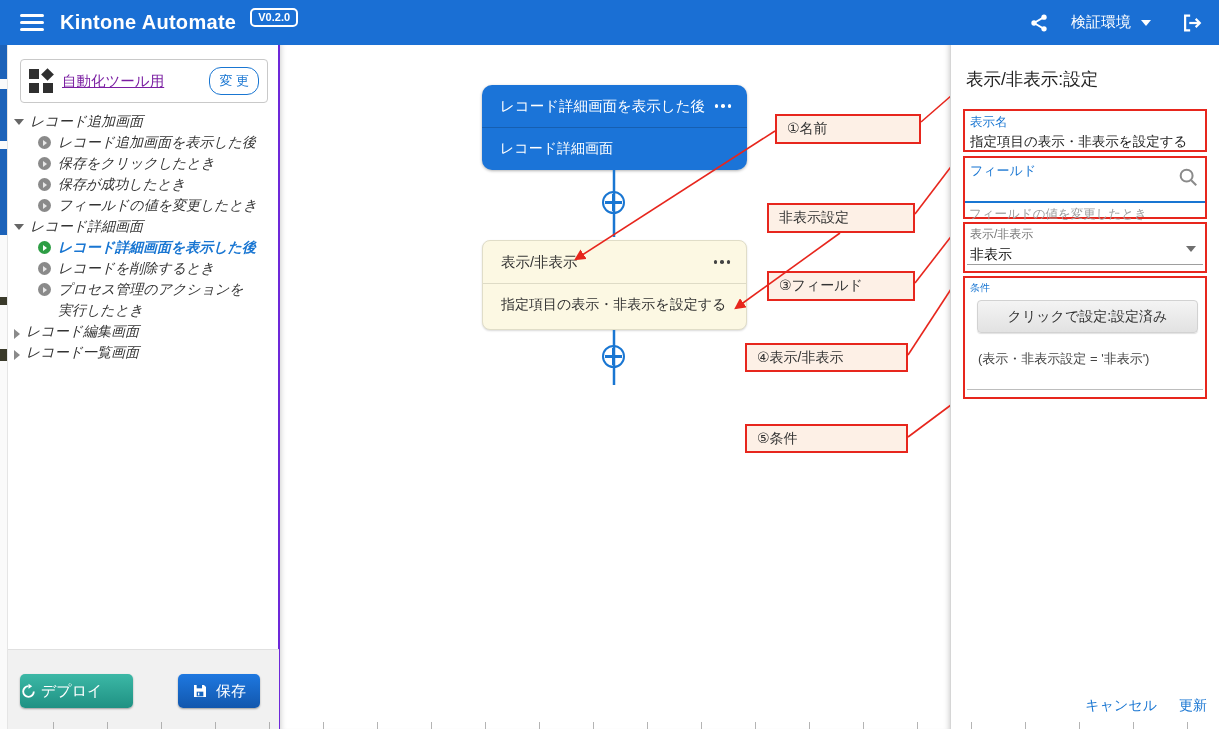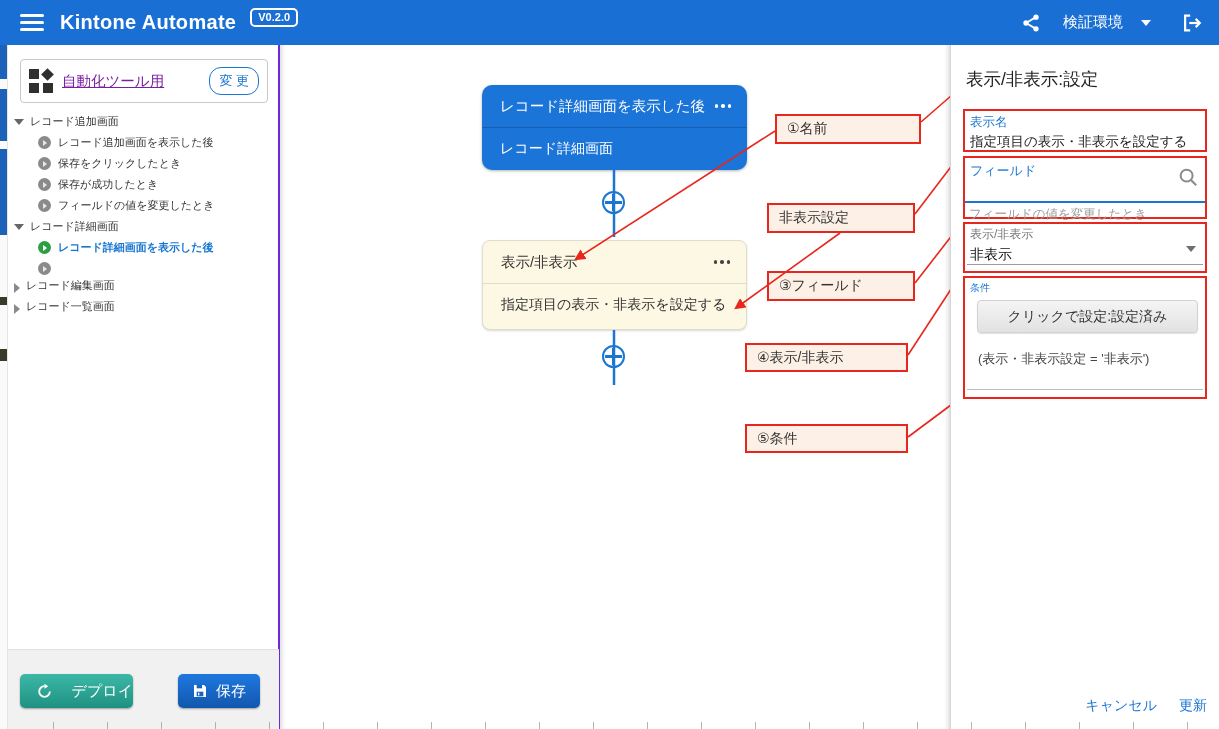--- a/index.html
+++ b/index.html
@@ -21,21 +21,21 @@
   .hamburger span { display:block; height:3px; background:#fff; border-radius:2px; }
   .app-title { margin-left:16px; font-size:20px; font-weight:bold; letter-spacing:.3px; }
   .version-badge {
     margin-left:14px; margin-top:-10px; font-size:11px; font-weight:bold;
     border:2px solid #fff; border-radius:5px; padding:0 6px; line-height:15px;
   }
   .header-right { margin-left:auto; display:flex; align-items:center; gap:14px; margin-right:16px; }
   .env-label { font-size:15px; }
   .caret-down-white { width:0; height:0; border-left:5px solid transparent; border-right:5px solid transparent; border-top:6px solid #fff; margin-left:2px; }
   .hdr-icon { display:flex; align-items:center; cursor:pointer; }
-  .env-group { display:flex; align-items:center; gap:16px; cursor:pointer; margin-left:8px; }
+  .env-group { display:flex; align-items:center; gap:8px; cursor:pointer; margin-left:8px; }
   .logout-wrap { margin-left:16px; }
 
   
   .edge-strip { position:absolute; left:0; top:45px; width:8px; height:684px; background:#fafafa; z-index:35; border-right:1px solid #e5e5e5; }
   .edge-strip .seg { position:absolute; left:0; width:7px; background:#1c62b9; }
   .edge-strip .seg1 { top:0; height:34px; }
   .edge-strip .seg2 { top:44px; height:52px; }
   .edge-strip .seg3 { top:104px; height:86px; }
   .edge-strip .mark { position:absolute; left:0; width:7px; background:#3a3a2a; }
   .edge-strip .mark1 { top:252px; height:8px; }
@@ -57,21 +57,21 @@
   .app-icon .sq2 { left:0; bottom:0; width:10px; height:10px; }
   .app-icon .sq3 { right:0; bottom:0; width:10px; height:10px; }
   .app-icon .dm  { right:1px; top:1px; width:9px; height:9px; transform:rotate(45deg); }
   .app-link { margin-left:9px; font-size:14.5px; color:var(--link-purple); text-decoration:underline; cursor:pointer; white-space:nowrap; }
   .change-btn {
     margin-left:auto; border:1px solid var(--accent-blue); color:var(--accent-blue);
     background:#fff; font-size:13px; padding:4px 9px; border-radius:12px; cursor:pointer; white-space:nowrap;
     font-family:inherit;
   }
 
-  .tree { position:absolute; left:0; top:66px; width:272px; font-size:11px; color:#333; }
+  .tree { position:absolute; left:0; top:66px; width:272px; font-size:14px; color:#333;font-style:italic; }
   .tree-row { display:flex; align-items:flex-start; line-height:21px; cursor:pointer; }
   .tree-group { padding-left:6px; }
   .tree-child { padding-left:30px; }
   .tw { width:0; height:0; margin:8px 6px 0 0; flex:0 0 auto; }
   .tw-down { border-left:5px solid transparent; border-right:5px solid transparent; border-top:6px solid #666; }
   .tw-right { border-top:5px solid transparent; border-bottom:5px solid transparent; border-left:6px solid #8a8a8a; }
   .play-ic { width:13px; height:13px; border-radius:50%; background:#8a8a8a; margin:4px 7px 0 0; position:relative; flex:0 0 13px; }
   .play-ic::after { content:""; position:absolute; left:5px; top:3.5px; width:0; height:0;
     border-top:3px solid transparent; border-bottom:3px solid transparent; border-left:4.5px solid #e8e8e8; }
   .tree-active .play-ic { background:var(--active-green); }
@@ -79,21 +79,21 @@
   .tree-active .tree-label { color:var(--accent-blue); font-weight:bold; }
   .tree-label { max-width:200px; }
 
   .sidebar-footer {
     position:absolute; left:0; bottom:0; width:271px; height:80px;
     background:#f1f1f1; border-top:1px solid #e0e0e0;
   }
   .deploy-btn {
     position:absolute; left:12px; top:24px; width:113px; height:34px;
     background:linear-gradient(#3cb8a6,#1f9183); border:none; border-radius:5px;
-    color:#fff; font-size:15px; display:flex; align-items:center; justify-content:flex-end; gap:19px;
+    color:#fff; font-size:15px; display:flex; align-items:center; justify-content:flex-start; gap:4px;
     cursor:pointer; box-shadow:0 1px 2px rgba(0,0,0,.35); font-family:inherit;
   }
   .save-btn {
     position:absolute; left:170px; top:24px; width:82px; height:34px;
     background:linear-gradient(#1e78e0,#1257ad); border:none; border-radius:5px;
     color:#fff; font-size:15px; display:flex; align-items:center; justify-content:center; gap:8px;
     cursor:pointer; box-shadow:0 1px 2px rgba(0,0,0,.35); font-family:inherit;
   }
 
   
@@ -255,20 +255,25 @@
     <div class="tree-row tree-group">
       <span class="tw tw-down"></span>
       <span class="tree-label">レコード詳細画面</span>
     </div>
     <div class="tree-row tree-child tree-active">
       <span class="play-ic"></span>
       <span class="tree-label">レコード詳細画面を表示した後</span>
     </div>
     <div class="tree-row tree-child">
       <span class="play-ic"></span>
+      <span class="tree-label">レコードを削除するとき</span>
+    </div>
+    <div class="tree-row tree-child">
+      <span class="play-ic"></span>
+      <span class="tree-label" style="max-width:196px">プロセス管理のアクションを実行したとき</span>
     </div>
     <div class="tree-row tree-group">
       <span class="tw tw-right"></span>
       <span class="tree-label">レコード編集画面</span>
     </div>
     <div class="tree-row tree-group">
       <span class="tw tw-right"></span>
       <span class="tree-label">レコード一覧画面</span>
     </div>
   </div>

